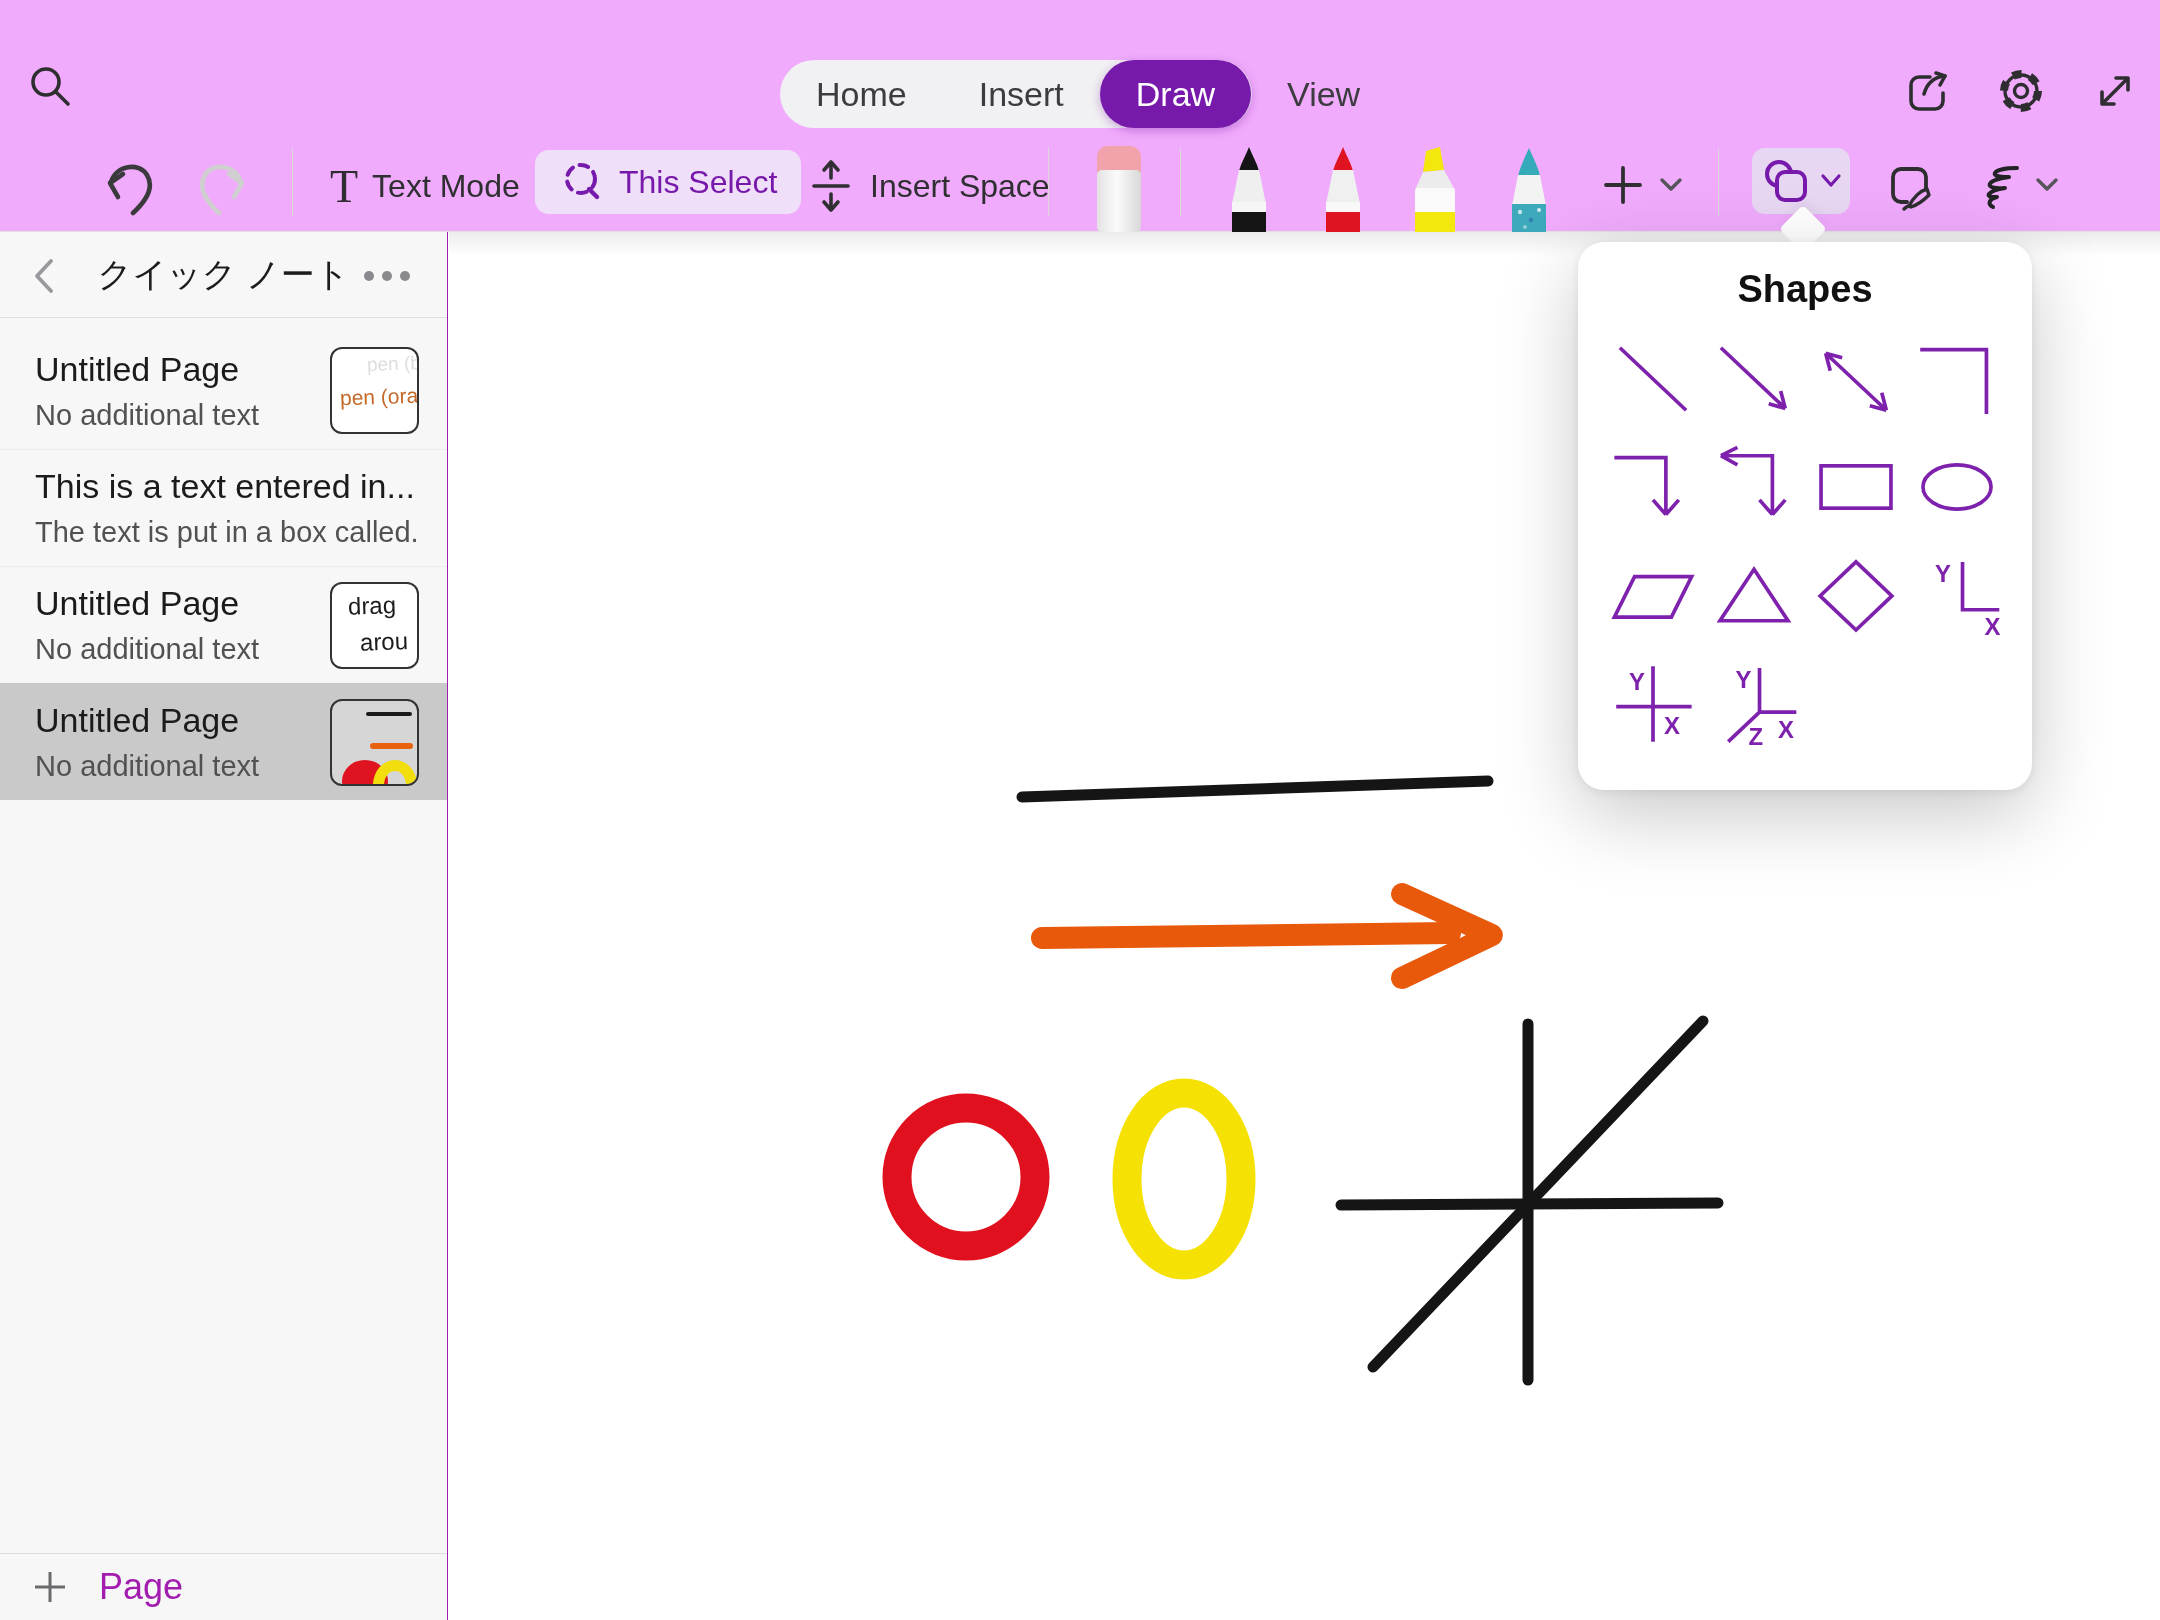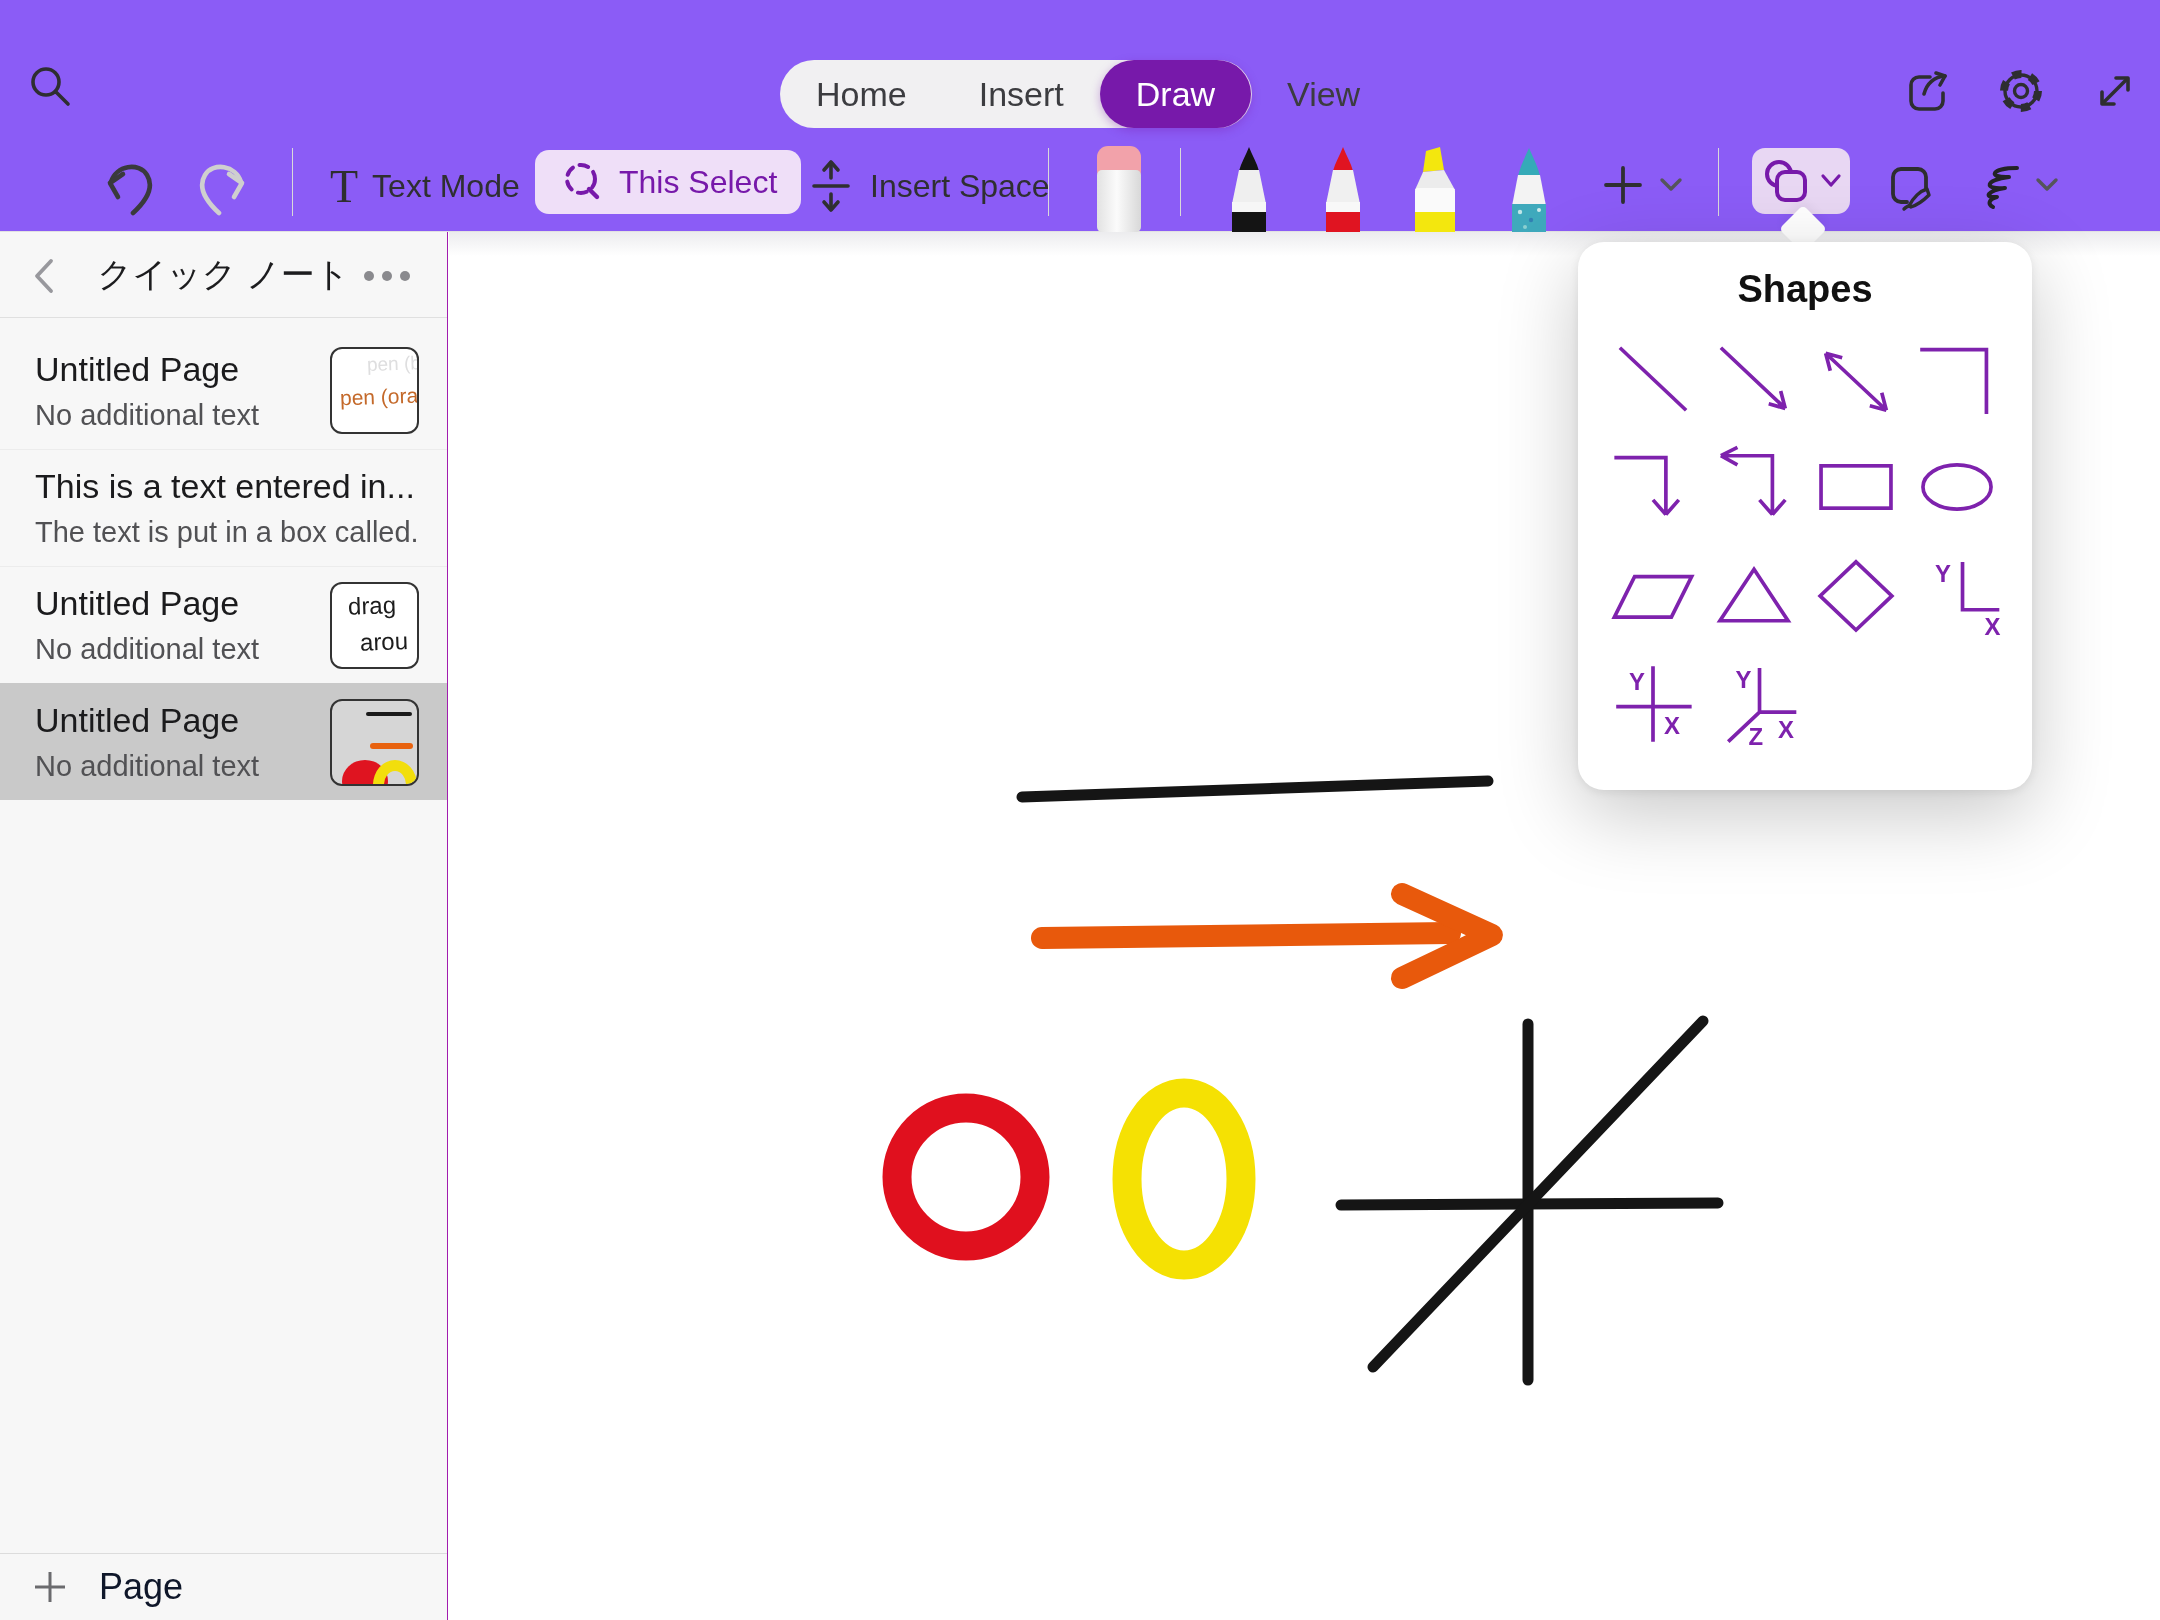--- a/index.html
+++ b/index.html
@@ -1,21 +1,21 @@
 <!DOCTYPE html>
 <html><head>
 <meta charset="utf-8">
 <style>
   * { margin:0; padding:0; box-sizing:border-box; }
   html,body { width:2160px; height:1620px; }
   body { font-family:"Liberation Sans","DejaVu Sans",sans-serif; background:#fff; overflow:hidden; }
   .app { position:relative; width:2160px; height:1620px; background:#fff; }
 
   
-  .topbar { position:absolute; left:0; top:0; width:2160px; height:232px; background:#8b5cf6; border-bottom:1px solid #e2e2e2; z-index:6; }
+  .topbar { position:absolute; left:0; top:0; width:2160px; height:232px; background:#f0abfc; border-bottom:1px solid #e2e2e2; z-index:6; }
   .icon-btn { position:absolute; display:flex; align-items:center; justify-content:center; background:none; border:none; cursor:pointer; }
   svg { display:block; }
 
   
   .tab-pill { position:absolute; left:780px; top:60px; width:472px; height:68px; background:#f1f0f2; border-radius:34px; display:flex; align-items:center; }
   .tab { height:68px; display:flex; align-items:center; padding:0 36px; font-size:34px; color:#3c3c40; border-radius:34px; cursor:pointer; }
   .tab.active { background:#7719AA; color:#fff; box-shadow:0 3px 10px rgba(119,25,170,.35); }
 
   
   .row2 { position:absolute; left:0; top:140px; width:2160px; height:92px; }
@@ -41,21 +41,21 @@
   .page-item { position:relative; height:117px; padding:0 28px 0 35px; display:flex; align-items:center; cursor:pointer;gap:29px; }
   .page-item + .page-item { border-top:1px solid #ececec; }
   .page-item.selected { background:#c9c9c9; border-top:1px solid #c9c9c9; }
   .pi-texts { flex:1; min-width:0; }
   .pi-title { font-size:34px; color:#1b1b1d; white-space:nowrap; overflow:hidden; }
   .pi-sub { font-size:29px; color:#515154; margin-top:10px; white-space:nowrap; overflow:hidden; }
   .thumb { position:relative; width:89px; height:87px; border:2px solid #333; border-radius:12px; background:#fff; overflow:hidden; flex:none; margin-left:12px; }
   .page-item.selected .thumb { background:#d6d6d6; }
   .ht { position:absolute; white-space:nowrap; font-size:20px; transform:rotate(-2deg); }
   .sb-footer { position:absolute; left:0; right:0; bottom:0; height:67px; border-top:1px solid #dcdcdc; display:flex; align-items:center; gap:32px; padding-left:33px; cursor:pointer; }
-  .sb-footer .tool-label { font-size:36px; color:#0f172a; }
+  .sb-footer .tool-label { font-size:36px; color:#a21caf; }
 
   
   .canvas { position:absolute; left:449px; top:232px; right:0; bottom:0; background:linear-gradient(180deg,#ececee 0,rgba(255,255,255,0) 24px),#fff; }
   .drawings { position:absolute; left:0; top:0; z-index:5; pointer-events:none; }
 
   
   .shapes-popup { position:absolute; left:1578px; top:242px; width:454px; height:548px; background:#fff; border-radius:26px; z-index:10; box-shadow:0 24px 80px rgba(0,0,0,.22), 0 2px 10px rgba(0,0,0,.08); }
   .sp-title { text-align:center; font-size:38px; font-weight:700; color:#111; margin-top:26px; }
   .sp-grid { display:grid; grid-template-columns:repeat(4,1fr); padding:14px 24px 0 24px; }
   .sp-cell { height:108px; display:flex; align-items:center; justify-content:center; cursor:pointer; border-radius:12px; }

